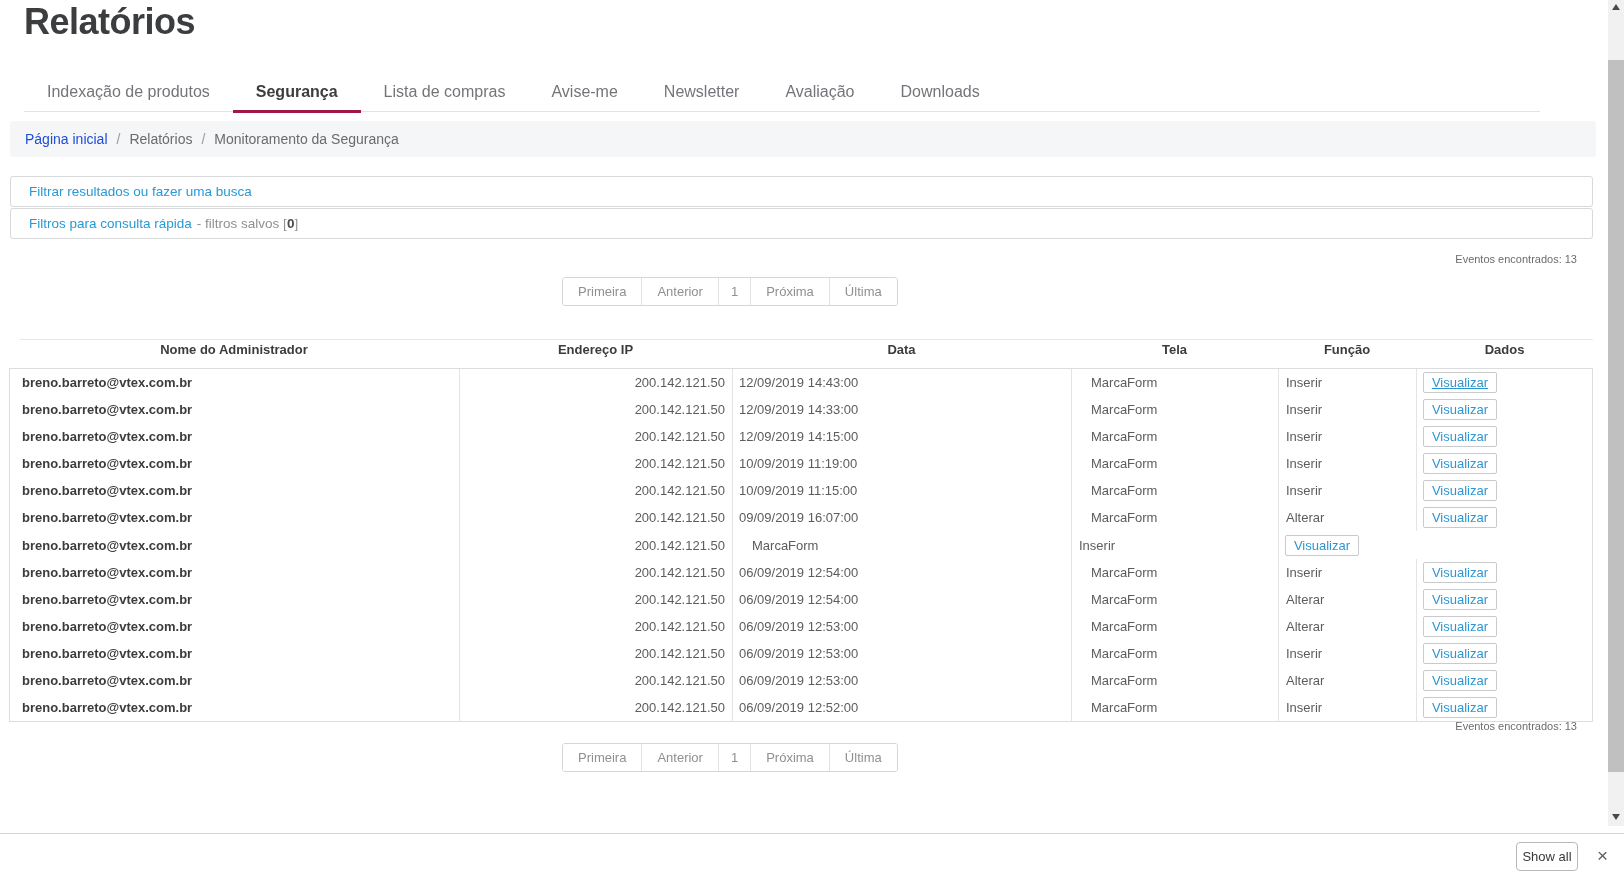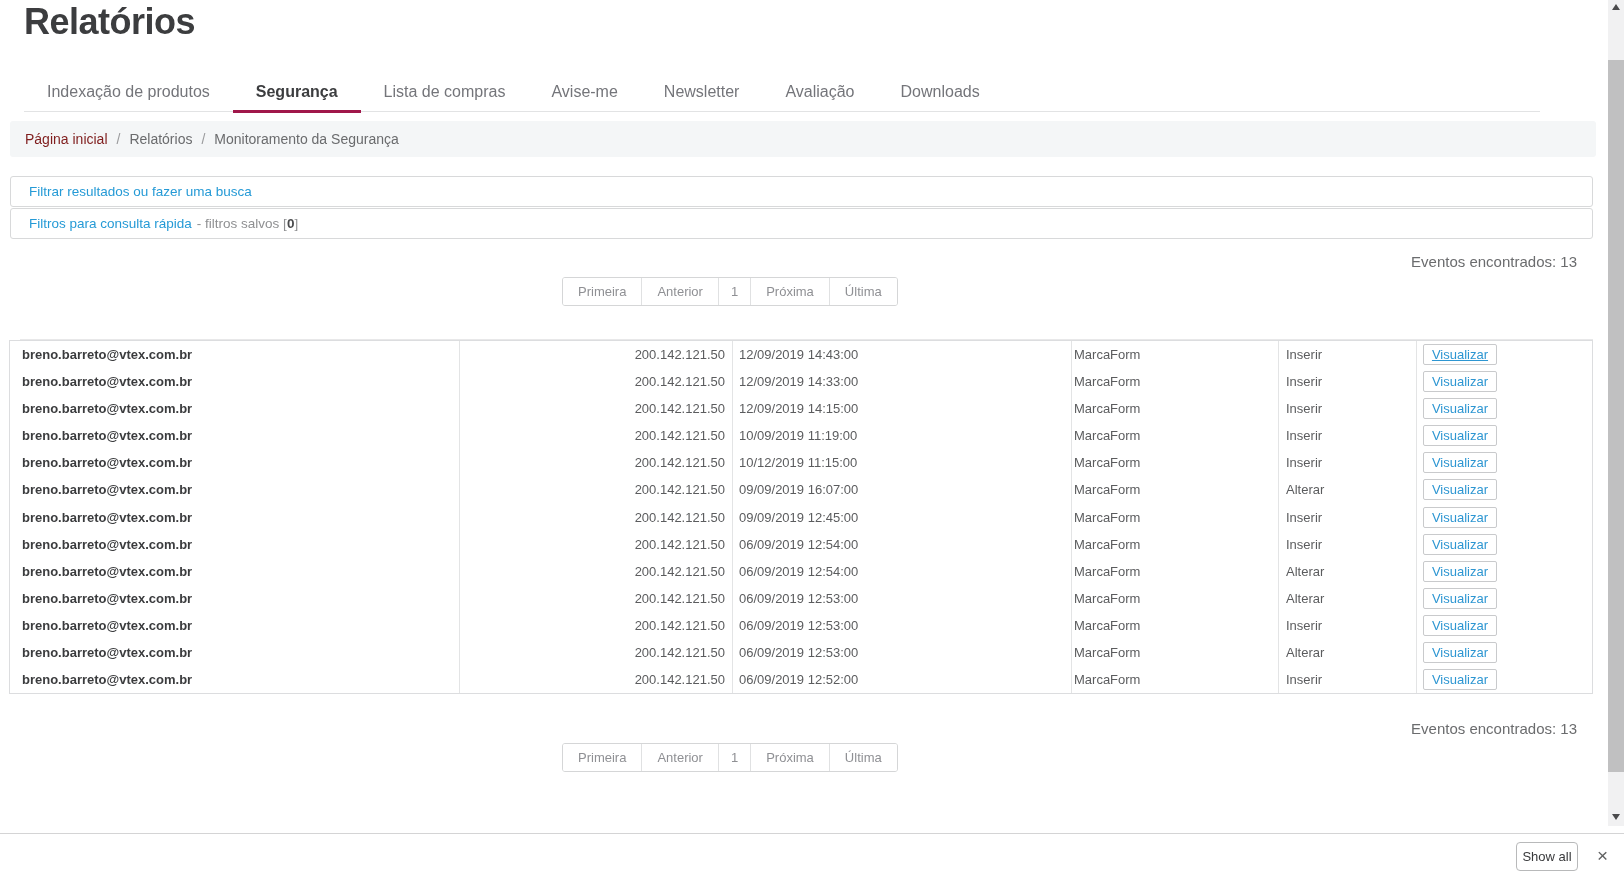--- a/index.html
+++ b/index.html
@@ -16,66 +16,66 @@
   .tabs { position:absolute; left:24px; top:74px; width:1516px; height:38px;
     border-bottom:1px solid #e2e3e4; display:flex; align-items:stretch; }
   .tab { display:flex; align-items:center; padding:0 23px; font-size:16px; color:#74757a;
     cursor:pointer; border-bottom:3px solid transparent; margin-bottom:-2px; white-space:nowrap; }
   .tab.active { color:#3c3d3f; font-weight:bold; border-bottom-color:#a0174a; }
 
   
   .breadcrumb { position:absolute; left:10px; top:121px; width:1586px; height:36px;
     background:#f4f6f7; border-radius:3px; display:flex; align-items:center;
     padding-left:15px; font-size:14px; }
-  .breadcrumb a { color:#7f1d1d; text-decoration:none; }
+  .breadcrumb a { color:#1d4ed8; text-decoration:none; }
   .crumb { color:#6a6b6d; }
   .crumb-sep { color:#9a9b9d; margin:0 9px; }
 
   
   .filter-box { position:absolute; left:10px; width:1583px; height:31px;
     border:1px solid #d8d9da; border-radius:3px; background:#fff;
     display:flex; align-items:center; padding-left:18px; font-size:13.5px; cursor:pointer; }
   .filter-box.first { top:176px; }
   .filter-box.second { top:208px; }
   .filter-link { color:#259ad6; text-decoration:none; }
   .saved-gray { color:#8f9092; margin-left:5px; }
   .saved-count { color:#4a4b4d; font-weight:bold; }
 
   
   .events-count { position:absolute; right:31px; width:400px; text-align:right;
-    font-size:15px; color:#6b6c6e; }
+    font-size:11px; color:#6b6c6e; }
   .events-count.top { top:253px; }
   .events-count.bottom { top:720px; }
 
   
   .pagination { position:absolute; left:562px; height:29px; display:flex;
     border:1px solid #d5d6d7; border-radius:3px; background:#fff; overflow:hidden; }
   .pagination.top { top:277px; }
   .pagination.bottom { top:743px; }
   .pg-btn { display:flex; align-items:center; padding:0 15px; font-size:13px;
     color:#8f9094; background:#fff; border:none; border-left:1px solid #e0e1e2;
     cursor:pointer; white-space:nowrap; }
   .pg-btn:first-child { border-left:none; }
   .pg-btn.pg-page { padding:0 12px; }
 
   
   .table-rule { position:absolute; left:20px; top:339px; width:1573px; height:1px; background:#e8e8e9; }
   .thead { position:absolute; left:9px; top:342px; width:1584px; height:16px;
     display:grid; grid-template-columns:450px 273px 339px 207px 138px 1fr; }
   .th { font-size:13px; font-weight:bold; color:#3b3c3e; text-align:center; }
-  .tbody { position:absolute; left:9px; top:340px; width:1584px; height:354px;
+  .tbody { position:absolute; left:9px; top:368px; width:1584px; height:354px;
     border:1px solid #dcdddf; background:#fff; display:flex; flex-direction:column; }
   .trow { flex:1; display:grid; grid-template-columns:449px 273px 339px 207px 138px 1fr;
     align-items:center; }
   .td { height:100%; display:flex; align-items:center; font-size:13px; color:#5b5c5e; overflow:hidden; }
   .td + .td { border-left:1px solid #e3e4e5; }
   .td-admin { padding-left:12px; font-weight:bold; color:#3b3c3e; }
   .td-ip { justify-content:flex-end; padding-right:7px; }
   .td-date { padding-left:6px; }
-  .td-screen { padding-left:2px; }
+  .td-screen { padding-left:19px; }
   .td-func { padding-left:7px; }
   .btn-visualizar { margin-left:6px; width:74px; height:21px; border:1px solid #c9cacc;
     border-radius:2px; background:#fff; color:#2d96d2; font-size:13px;
     font-family:inherit; cursor:pointer; }
   .btn-visualizar.underlined { text-decoration:underline; }
 
   
   .scrollbar { position:absolute; right:0; top:0; width:16px; height:826px; background:#f1f1f2; }
   .sb-arrow-up { position:absolute; top:4px; left:4px; width:0; height:0;
     border-left:4px solid transparent; border-right:4px solid transparent;
@@ -191,21 +191,21 @@
         <div class="td td-screen">MarcaForm</div>
         <div class="td td-func">Inserir</div>
         <div class="td td-action">
           <button class="btn-visualizar">Visualizar</button>
         </div>
       </div>
 
       <div class="trow">
         <div class="td td-admin">breno.barreto@vtex.com.br</div>
         <div class="td td-ip">200.142.121.50</div>
-        <div class="td td-date">10/12/2019 11:15:00</div>
+        <div class="td td-date">10/09/2019 11:15:00</div>
         <div class="td td-screen">MarcaForm</div>
         <div class="td td-func">Inserir</div>
         <div class="td td-action">
           <button class="btn-visualizar">Visualizar</button>
         </div>
       </div>
 
       <div class="trow">
         <div class="td td-admin">breno.barreto@vtex.com.br</div>
         <div class="td td-ip">200.142.121.50</div>
@@ -213,21 +213,20 @@
         <div class="td td-screen">MarcaForm</div>
         <div class="td td-func">Alterar</div>
         <div class="td td-action">
           <button class="btn-visualizar">Visualizar</button>
         </div>
       </div>
 
       <div class="trow">
         <div class="td td-admin">breno.barreto@vtex.com.br</div>
         <div class="td td-ip">200.142.121.50</div>
-        <div class="td td-date">09/09/2019 12:45:00</div>
         <div class="td td-screen">MarcaForm</div>
         <div class="td td-func">Inserir</div>
         <div class="td td-action">
           <button class="btn-visualizar">Visualizar</button>
         </div>
       </div>
 
       <div class="trow">
         <div class="td td-admin">breno.barreto@vtex.com.br</div>
         <div class="td td-ip">200.142.121.50</div>

